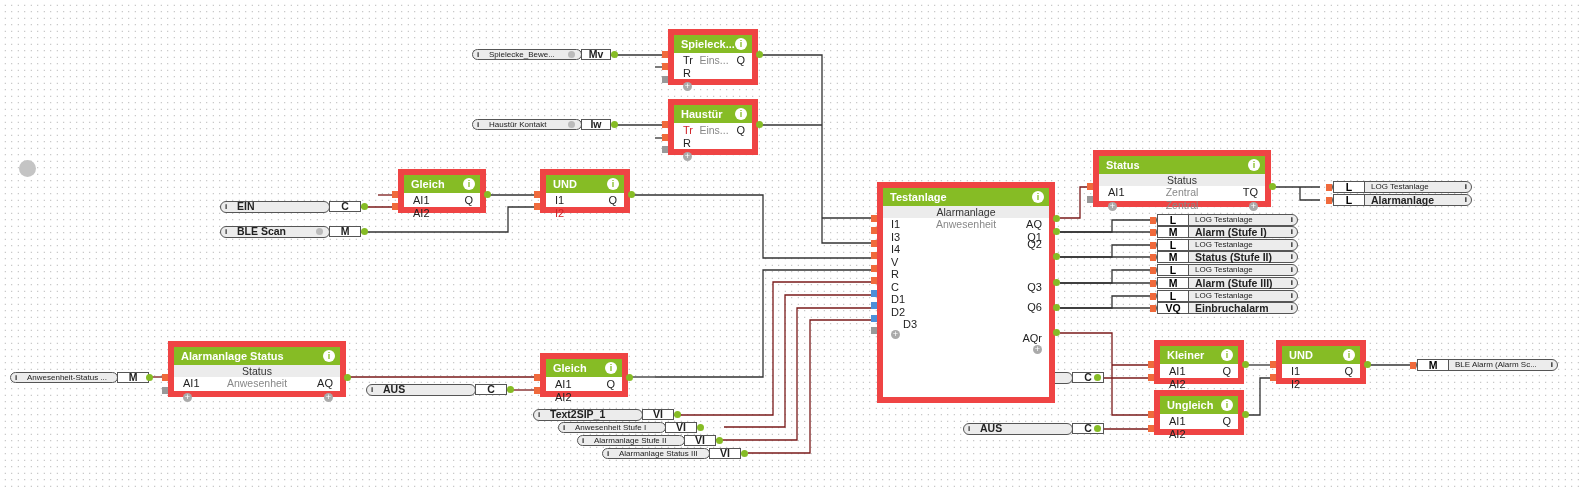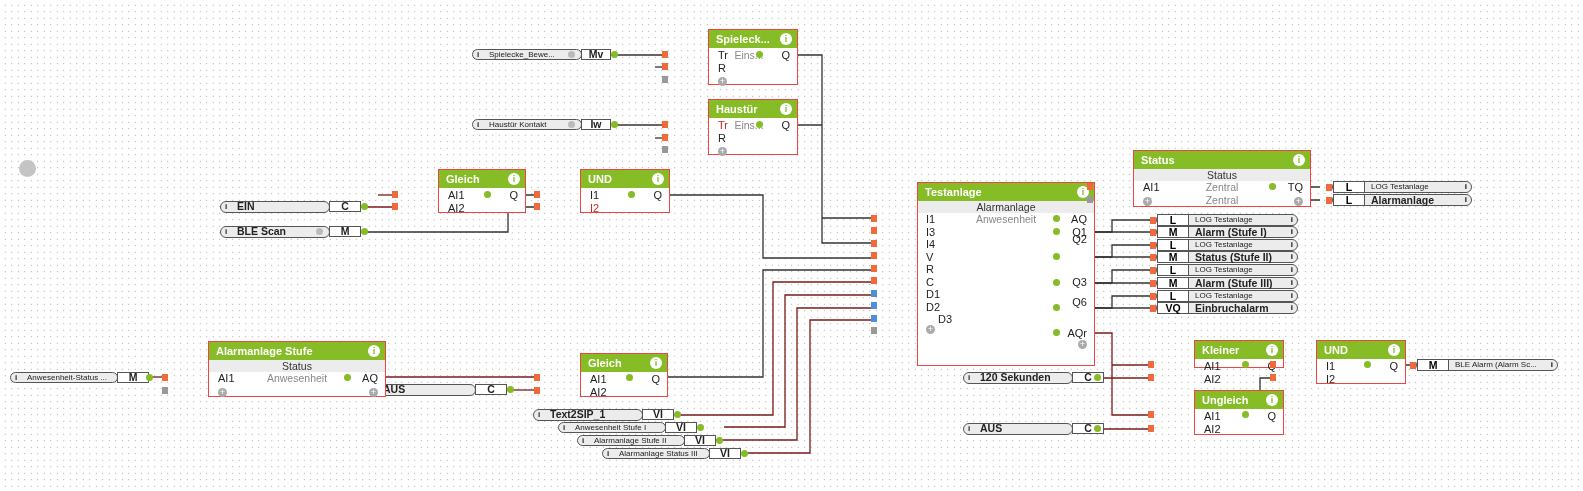--- a/index.html
+++ b/index.html
@@ -2,21 +2,21 @@
 <html><head>
 <meta charset="utf-8">
 <style>
   html,body{margin:0;padding:0;}
   body{width:1583px;height:491px;position:relative;overflow:hidden;
     background-color:#fff;
     background-image:radial-gradient(circle,#9a9a9a 0.7px,transparent 0.9px);
     background-size:6.5px 6.5px;background-position:2px 2px;
     font-family:"Liberation Sans",sans-serif;}
   #wires{position:absolute;left:0;top:0;width:1583px;height:491px;pointer-events:none;}
-  .blk{position:absolute;background:#fff;border:1px solid #ef4444;box-sizing:border-box;margin-left:40px;}
+  .blk{position:absolute;background:#fff;border:6px solid #ef4444;box-sizing:border-box;}
   .blk .hd{background:#86bc25;color:#fff;font-weight:bold;font-size:11px;height:18px;line-height:18px;padding-left:7px;position:relative;}
   .blk .hd .ic{position:absolute;right:5px;top:3px;width:12px;height:12px;border-radius:50%;background:#fff;color:#86bc25;font-size:9px;line-height:12px;text-align:center;font-weight:bold;}
   .blk .sub{background:#ececec;color:#333;font-size:10.5px;text-align:center;height:12px;line-height:12px;}
   .row{position:relative;height:12.5px;font-size:11px;line-height:12.5px;color:#222;}
   .row .l{position:absolute;left:9px;}
   .row .r{position:absolute;right:7px;}
   .row .c{position:absolute;left:0;right:0;text-align:center;color:#888;font-size:10.5px;}
   .pin{position:absolute;width:6px;height:7px;background:#f06a3c;}
   .pin.b{background:#4d8fd8;}
   .pin.g{background:#999;}
@@ -224,21 +224,21 @@
     </div>
   <div class="row">
       <span class="l red">I2</span>
     </div>
 </div>
 <span class="pin" style="left:534px;top:191px"></span>
 <span class="pin" style="left:534px;top:203px"></span>
 <span class="opin" style="left:628px;top:191px"></span>
 
 <div class="blk" style="left:168px;top:341px;width:178px;height:56px">
-  <div class="hd"><span>Alarmanlage Stufe</span><span class="ic">i</span></div>
+  <div class="hd"><span>Alarmanlage Status</span><span class="ic">i</span></div>
   <div class="sub">Status</div>
   <div class="row">
       <span class="l">AI1</span>
       <span class="c">Anwesenheit</span>
       <span class="r">AQ</span>
     </div>
   <div class="row">
       <span class="l"><span class="plus">+</span></span>
       <span class="r"><span class="plus">+</span></span>
     </div>
@@ -254,21 +254,21 @@
       <span class="r">Q</span>
     </div>
   <div class="row">
       <span class="l">AI2</span>
     </div>
 </div>
 <span class="pin" style="left:534px;top:374px"></span>
 <span class="pin" style="left:534px;top:387px"></span>
 <span class="opin" style="left:626px;top:374px"></span>
 
-<div class="blk" style="left:877px;top:182px;width:178px;height:184px">
+<div class="blk" style="left:877px;top:182px;width:178px;height:221px">
   <div class="hd"><span>Testanlage</span><span class="ic">i</span></div>
   <div class="sub">Alarmanlage</div>
   <div style="position:relative;height:140px;font-size:11px;color:#222;">
     <span style="position:absolute;left:0;right:0;top:0;text-align:center;color:#888;font-size:10.5px;">Anwesenheit</span>
     <span style="position:absolute;left:8px;top:0">I1</span>
     <span style="position:absolute;left:8px;top:12.5px">I3</span>
     <span style="position:absolute;left:8px;top:25px">I4</span>
     <span style="position:absolute;left:8px;top:37.5px">V</span>
     <span style="position:absolute;left:8px;top:50px">R</span>
     <span style="position:absolute;left:8px;top:62.5px">C</span>
@@ -313,21 +313,21 @@
   <div class="row">
       <span class="l"><span class="plus">+</span></span>
       <span class="c">Zentral</span>
       <span class="r"><span class="plus">+</span></span>
     </div>
 </div>
 <span class="pin" style="left:1087px;top:183px"></span>
 <span class="pin g" style="left:1087px;top:196px"></span>
 <span class="opin" style="left:1269px;top:183px"></span>
 
-<div class="blk" style="left:1154px;top:340px;width:90px;height:28px">
+<div class="blk" style="left:1154px;top:340px;width:90px;height:44px">
   <div class="hd"><span>Kleiner</span><span class="ic">i</span></div>
   <div class="row" style="margin-top:1px">
       <span class="l">AI1</span>
       <span class="r">Q</span>
     </div>
   <div class="row">
       <span class="l">AI2</span>
     </div>
 </div>
 <span class="pin" style="left:1148px;top:361px"></span>

